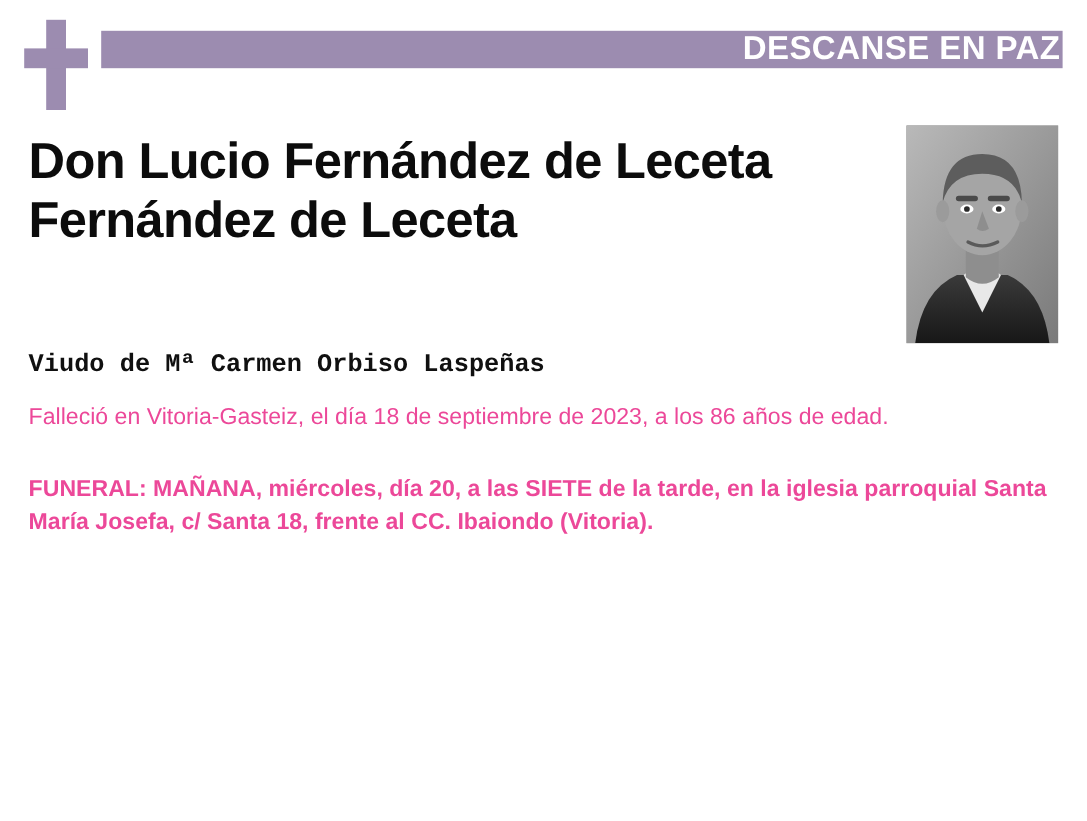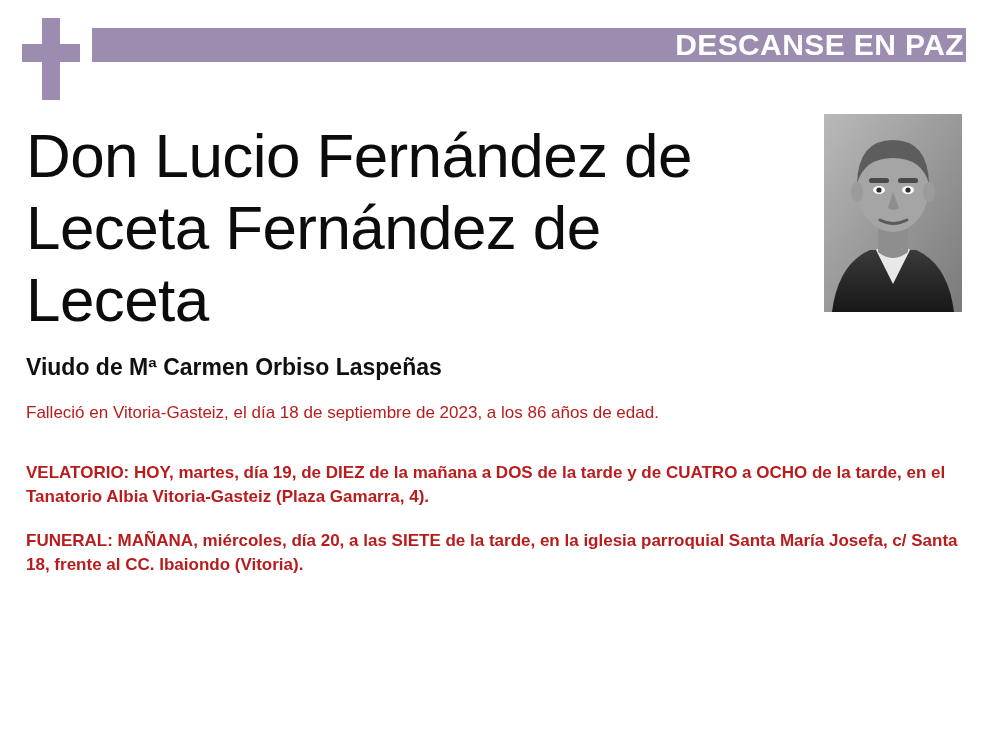--- a/index.html
+++ b/index.html
@@ -75,22 +75,22 @@
   
   .content {
     position: relative;
     padding: 0 26px;
   }
   .name-row {
     position: relative;
     min-height: 200px;
   }
   .name {
-    font-size: 62px;
-    font-weight: normal;
+    font-size: 46px;
+    font-weight: bold;
     line-height: 1.16;
     letter-spacing: -0.6px;
     color: #0c0c0c;
     width: 760px;
     padding-top: 20px;
   }
   .photo {
     position: absolute;
     right: 0;
     top: 14px;
@@ -99,25 +99,26 @@
     overflow: hidden;
     background: #8d8d8d;
   }
   .photo svg { display: block; }
   .relation {
     font-size: 23px;
     font-weight: bold;
     color: #101010;
     margin-top: 18px;
     margin-bottom: 14px;
+    font-family: Liberation Mono, monospace;
   }
   .line {
-    font-size: 17px;
+    font-size: 21px;
     line-height: 1.42;
-    color: #b91c1c;
+    color: #ec4899;
     margin-bottom: 12px;
     margin-top: 20px;
   }
   .line.bold {
     font-weight: bold;
   }
   .spacer-sm { height: 4px; }
 </style>
 </head>
 <body>
@@ -180,17 +181,16 @@
       </div>
     </div>
 
     <div class="relation">Viudo de Mª Carmen Orbiso Laspeñas</div>
 
     <div class="line">Falleció en Vitoria-Gasteiz, el día 18 de septiembre de 2023, a los 86 años de edad.</div>
 
 
     <div class="spacer-sm"></div>
 
-    <div class="line bold">VELATORIO: HOY, martes, día 19, de DIEZ de la mañana a DOS de la tarde y de CUATRO a OCHO de la tarde, en el Tanatorio Albia Vitoria-Gasteiz (Plaza Gamarra, 4).</div>
     <div class="line bold">FUNERAL: MAÑANA, miércoles, día 20, a las SIETE de la tarde, en la iglesia parroquial Santa María Josefa, c/ Santa 18,  frente al CC. Ibaiondo (Vitoria).</div>
 
   </div>
 </div>
 
 </body></html>

